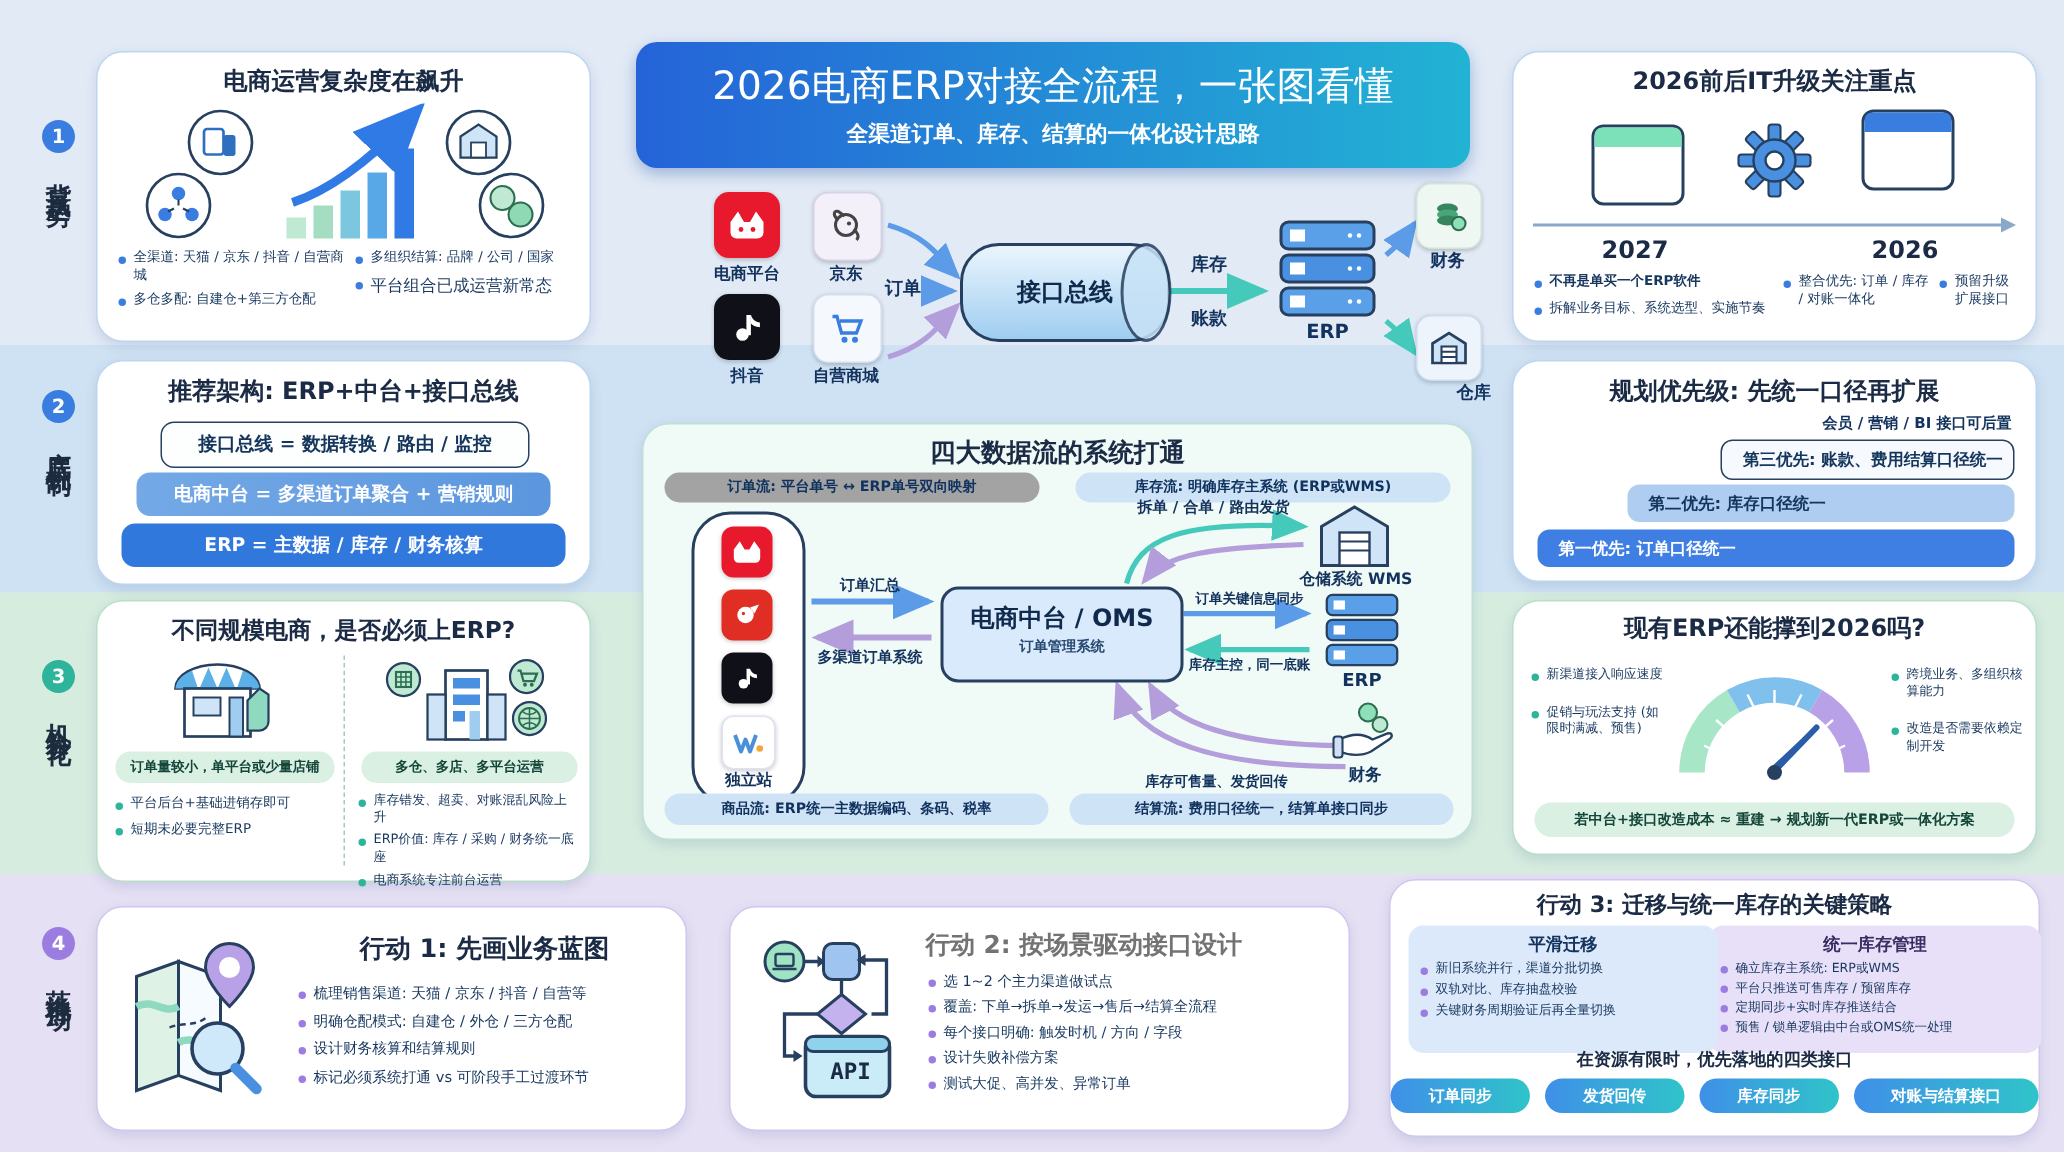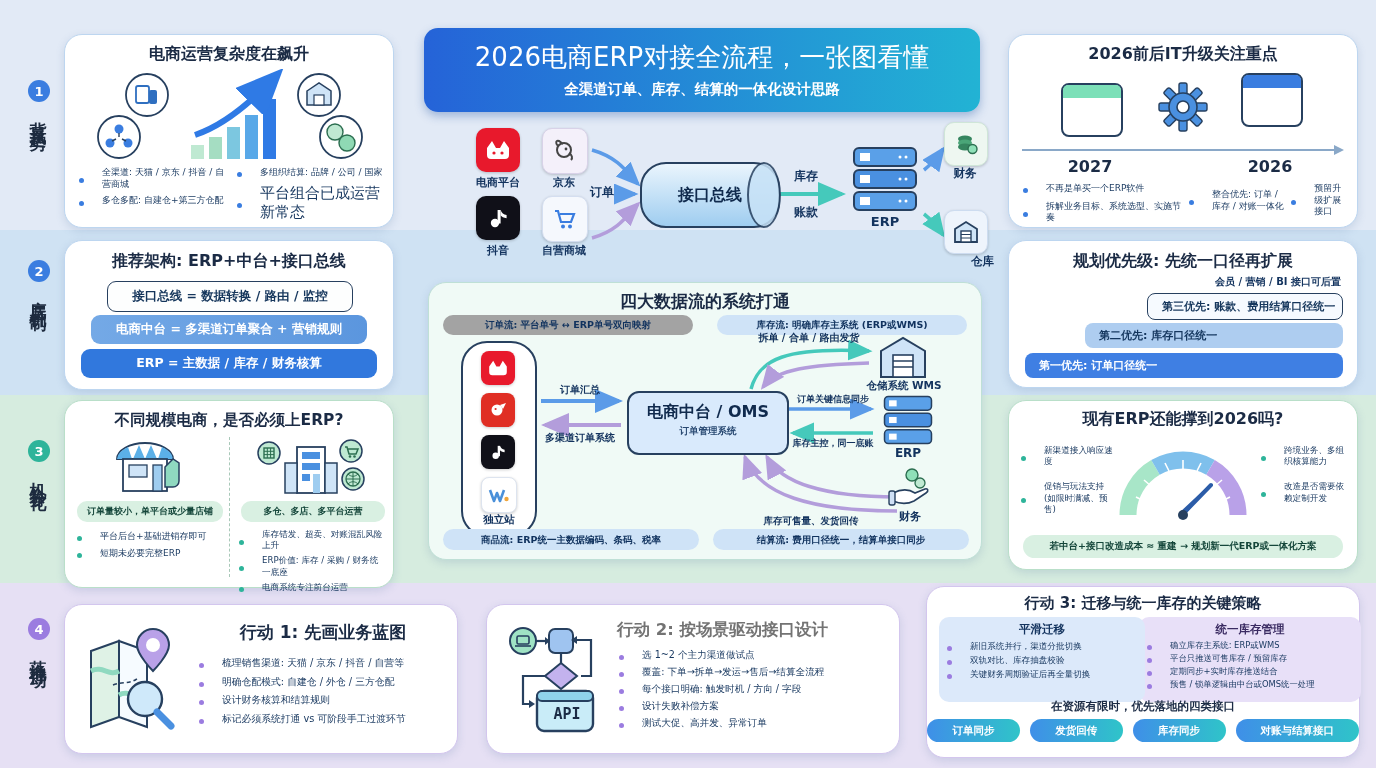--- a/index.html
+++ b/index.html
@@ -5,21 +5,21 @@
   html,body{margin:0;padding:0;}
   .canvas{position:relative;width:1376px;height:768px;overflow:hidden;
     font-family:"DejaVu Sans",sans-serif;background:#e2eaf6;}
   .band{position:absolute;left:0;width:1376px;}
   .panel{position:absolute;background:#ffffff;border-radius:18px;
     box-shadow:0 3px 8px rgba(80,110,160,.18);}
   .b12{border:1.5px solid #bdd6f0;}
   .b3{border:1.5px solid #b9dfc9;}
   .b4{border:1.5px solid #d3c6ee;}
   .ptitle{position:absolute;left:0;right:0;text-align:center;font-weight:bold;color:#1b2b45;}
-  .bul{display:flex;gap:18px;align-items:center;color:#17375f;line-height:1.3;}
+  .bul{display:flex;gap:5px;align-items:flex-start;color:#17375f;line-height:1.3;}
   .dot{width:5px;height:5px;border-radius:50%;flex:none;margin-top:4px;background:#3a7de0;}
   .dot.t{background:#2eb49a}.dot.p{background:#9b7ce0}
   .numcirc{width:22px;height:22px;border-radius:50%;color:#fff;font-weight:bold;font-size:13px;
     display:flex;align-items:center;justify-content:center;}
   .vlabel{writing-mode:vertical-rl;text-orientation:upright;font-weight:bold;font-size:17px;
     color:#1d2b3f;letter-spacing:4px;margin-top:6px;}
   .sideitem{position:absolute;left:18px;width:42px;display:flex;flex-direction:column;align-items:center;}
   .lbl{position:absolute;font-weight:bold;color:#13335e;text-align:center;}
   .appicon{position:absolute;border-radius:10px;display:flex;align-items:center;justify-content:center;
     box-shadow:0 1px 3px rgba(0,0,0,.2);}
@@ -219,21 +219,21 @@
       <div class="bul" style="font-size:9px;">
           <span class="dot"></span>
           <span>多仓多配: 自建仓+第三方仓配</span>
         </div>
     </div>
     <div style="position:absolute;left:172px;top:132px;width:146px;display:flex;flex-direction:column;gap:5px;">
       <div class="bul" style="font-size:9px;">
           <span class="dot"></span>
           <span>多组织结算: 品牌 / 公司 / 国家</span>
         </div>
-      <div class="bul" style="font-size:15px;">
+      <div class="bul" style="font-size:11px;">
           <span class="dot"></span>
           <span>平台组合已成运营新常态</span>
         </div>
     </div>
   </div>
 
   <div class="panel b12" style="left:1008px;top:34px;width:348px;height:192px;">
     <div class="ptitle" style="top:9px;font-size:16px;">2026前后IT升级关注重点</div>
     <div class="cal" style="left:52px;top:48px;height:50px;">
       <div class="calbar" style="background:#7ce0b8;"></div>
@@ -251,21 +251,21 @@
       <circle cx="28" cy="28" r="14" fill="#4a90e0" stroke="#27405f" stroke-width="1.6"></circle>
       <circle cx="28" cy="28" r="6" fill="#fff" stroke="#27405f" stroke-width="1.6"></circle>
     </svg>
     <svg width="330" height="14" viewBox="0 0 330 14" style="position:absolute;left:9px;top:108px;">
       <path d="M4 7 H318" stroke="#8aa8c8" stroke-width="2"></path>
         <path d="M316 2 L326 7 L316 12 Z" fill="#8aa8c8"></path>
     </svg>
     <div class="lbl" style="left:52px;top:122px;width:58px;font-size:16px;color:#1b2b45;">2027</div>
     <div class="lbl" style="left:232px;top:122px;width:58px;font-size:16px;color:#1b2b45;">2026</div>
     <div style="position:absolute;left:14px;top:148px;width:158px;display:flex;flex-direction:column;gap:6px;">
-      <div class="bul" style="font-size:9px;">
+      <div class="bul" style="font-size:9px;font-weight:bold;">
           <span class="dot"></span>
           <span>不再是单买一个ERP软件</span>
         </div>
       <div class="bul" style="font-size:9px;">
           <span class="dot"></span>
           <span>拆解业务目标、系统选型、实施节奏</span>
         </div>
     </div>
     <div style="position:absolute;left:180px;top:148px;width:158px;display:flex;flex-direction:row;gap:6px;">
       <div class="bul" style="font-size:9px;">

